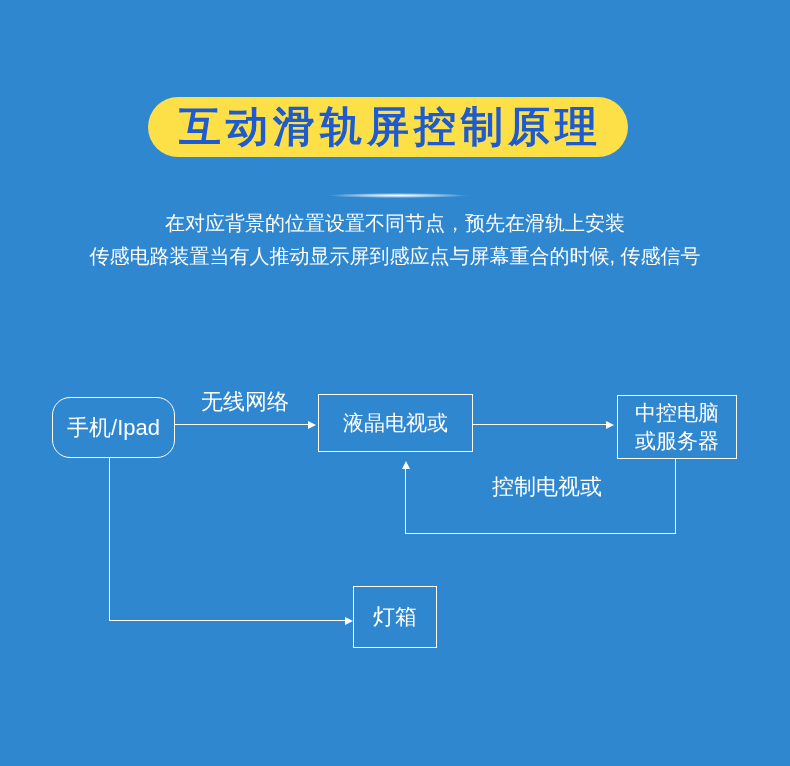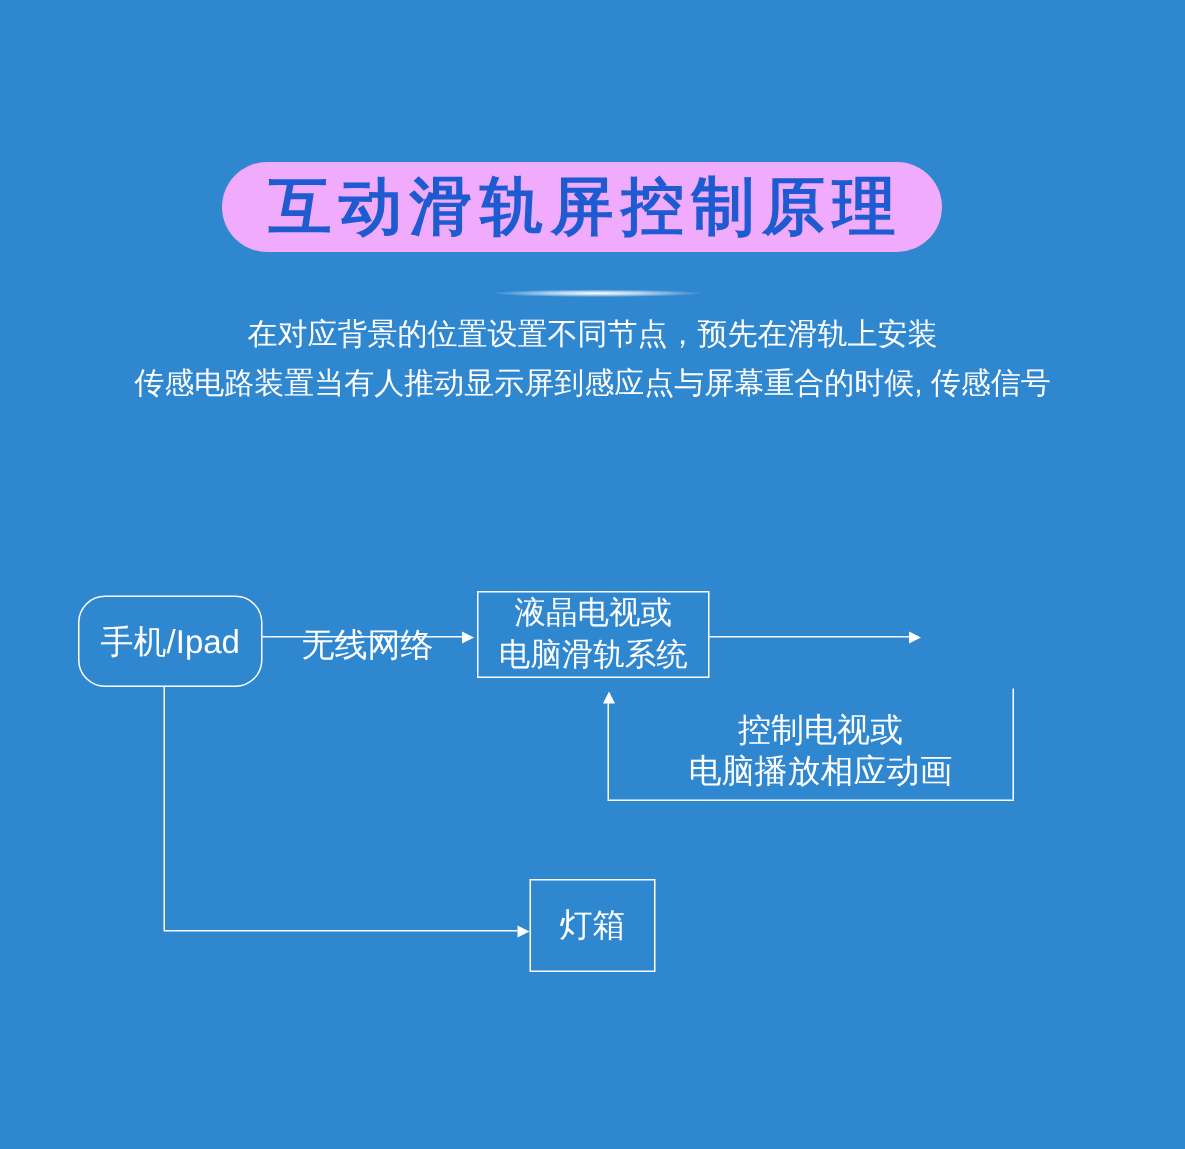--- a/index.html
+++ b/index.html
@@ -1,17 +1,17 @@
 <!DOCTYPE html>
 <html style="--background: #2f87cf; --title-text: #1e5bd0; --text: #ffffff;"><head>
 <meta charset="utf-8">
 <style>
   html,body{margin:0;padding:0;}
   .page{position:relative;width:790px;height:766px;background:var(--background,#2f87cf);overflow:hidden;font-family:"Liberation Sans",sans-serif;}
-  .title-pill{position:absolute;left:148px;top:97px;width:480px;height:60px;background:#f0abfc;border-radius:30px;display:flex;align-items:center;justify-content:center;margin-top:11px;}
+  .title-pill{position:absolute;left:148px;top:97px;width:480px;height:60px;background:#fde047;border-radius:30px;display:flex;align-items:center;justify-content:center;}
   .title-text{font-size:42px;font-weight:bold;color:var(--title-text,#1e5bd0);letter-spacing:5px;padding-left:5px;white-space:nowrap;}
   .swoosh{position:absolute;left:328px;top:193px;width:140px;height:5px;border-radius:50%;background:radial-gradient(ellipse at center, #ffffff 0%, rgba(255,255,255,0.65) 30%, rgba(255,255,255,0) 72%);}
   .desc{position:absolute;left:0;top:207px;width:790px;text-align:center;color:#ffffff;font-size:20px;line-height:33px;}
   .box{position:absolute;border:1.5px solid #ffffff;color:#ffffff;display:flex;flex-direction:column;align-items:center;justify-content:center;text-align:center;font-size:21px;line-height:28px;box-sizing:border-box;}
   .box-phone{left:52px;top:397px;width:123px;height:61px;font-size:22px;border-radius:18px;}
   .box-tv{left:318px;top:394px;width:155px;height:58px;}
   .box-server{left:617px;top:395px;width:120px;height:64px;}
   .box-light{left:353px;top:586px;width:84px;height:62px;font-size:22px;}
   .hline{position:absolute;height:1px;background:#ffffff;}
   .vline{position:absolute;width:1px;background:#ffffff;}
@@ -22,21 +22,21 @@
   .l-fb-v2{left:405px;top:467px;height:66px;}
   .l-nn-v{left:109px;top:458px;height:162px;}
   .l-nn-h{left:109px;top:620px;width:236px;}
   .arrow-right{position:absolute;width:0;height:0;border-top:4px solid transparent;border-bottom:4px solid transparent;border-left:8px solid #ffffff;}
   .arrow-up{position:absolute;width:0;height:0;border-left:4px solid transparent;border-right:4px solid transparent;border-bottom:8px solid #ffffff;}
   .a1-head{left:308px;top:420.5px;}
   .a2-head{left:606px;top:420.5px;}
   .fb-head{left:401.5px;top:461px;}
   .nn-head{left:345px;top:616.5px;}
   .edge-label{position:absolute;color:#ffffff;font-size:22px;text-align:center;line-height:28px;white-space:nowrap;}
-  .lbl-wireless{left:175px;width:140px;top:416px;text-align:center;}
+  .lbl-wireless{left:175px;width:140px;top:388px;text-align:center;}
   .lbl-wired{left:478px;width:140px;top:398px;}
   .lbl-feedback{left:416px;width:262px;top:473px;line-height:27px;}
   .lbl-nonet{left:123px;width:240px;top:585px;}
 </style>
 </head>
 <body>
 
 <div class="page">
   <div class="title-pill">
     <span class="title-text">互动滑轨屏控制原理</span>
@@ -46,38 +46,40 @@
   <div class="desc">
     <div>在对应背景的位置设置不同节点，预先在滑轨上安装</div>
     <div>传感电路装置当有人推动显示屏到感应点与屏幕重合的时候, 传感信号</div>
   </div>
 
   <div class="box box-phone">
     <div>手机/Ipad</div>
   </div>
   <div class="box box-tv">
     <div>液晶电视或</div>
-    <div>电脑滑轨系统</div>
+  </div>
+  <div class="box box-server">
+    <div>中控电脑</div>
+    <div>或服务器</div>
   </div>
   <div class="box box-light">
     <div>灯箱</div>
   </div>
 
   <div class="hline l-a1"></div>
   <div class="arrow-right a1-head"></div>
   <div class="edge-label lbl-wireless">无线网络</div>
 
   <div class="hline l-a2"></div>
   <div class="arrow-right a2-head"></div>
 
   <div class="vline l-fb-v1"></div>
   <div class="hline l-fb-h"></div>
   <div class="vline l-fb-v2"></div>
   <div class="arrow-up fb-head"></div>
   <div class="edge-label lbl-feedback">
     <div>控制电视或</div>
-    <div>电脑播放相应动画</div>
   </div>
 
   <div class="vline l-nn-v"></div>
   <div class="hline l-nn-h"></div>
   <div class="arrow-right nn-head"></div>
 </div>
 
 </body></html>

